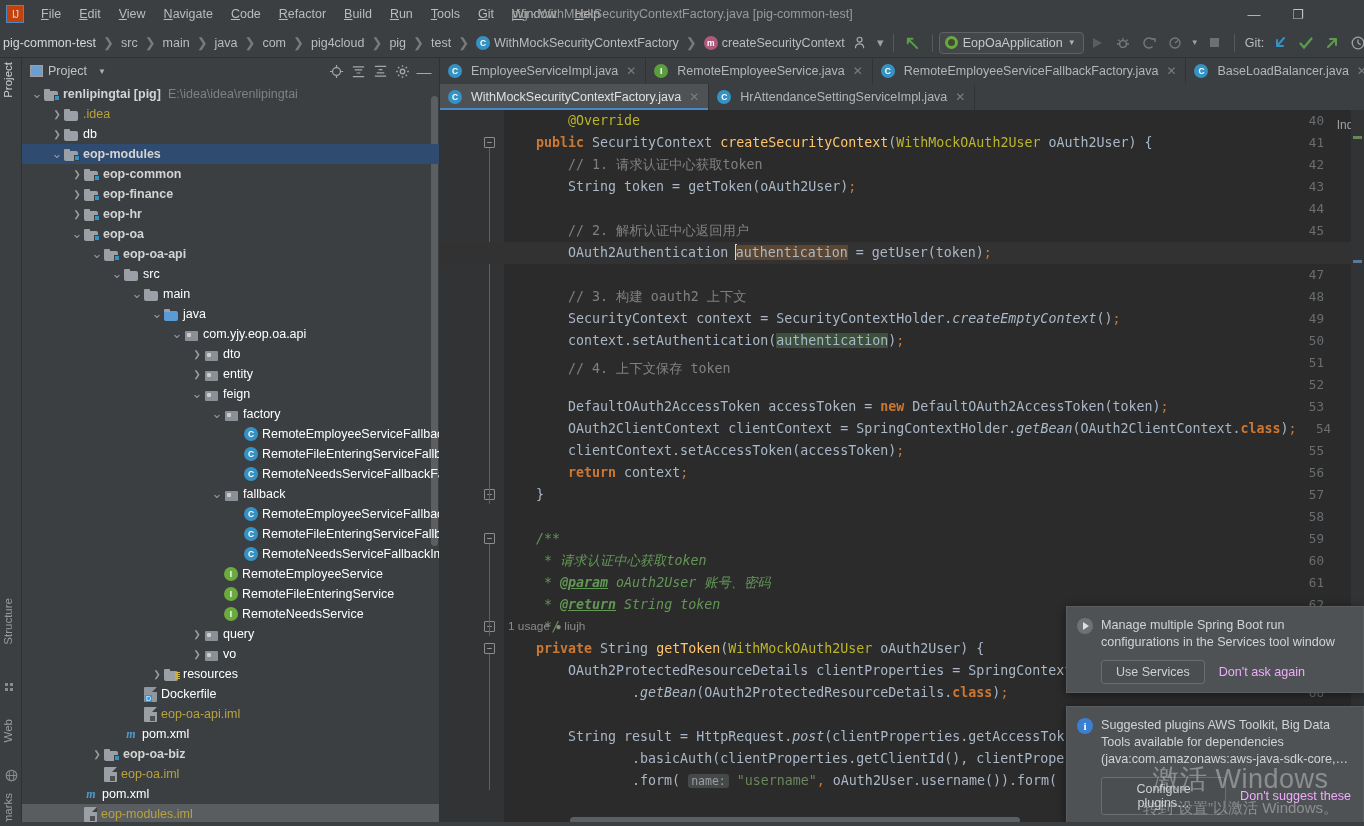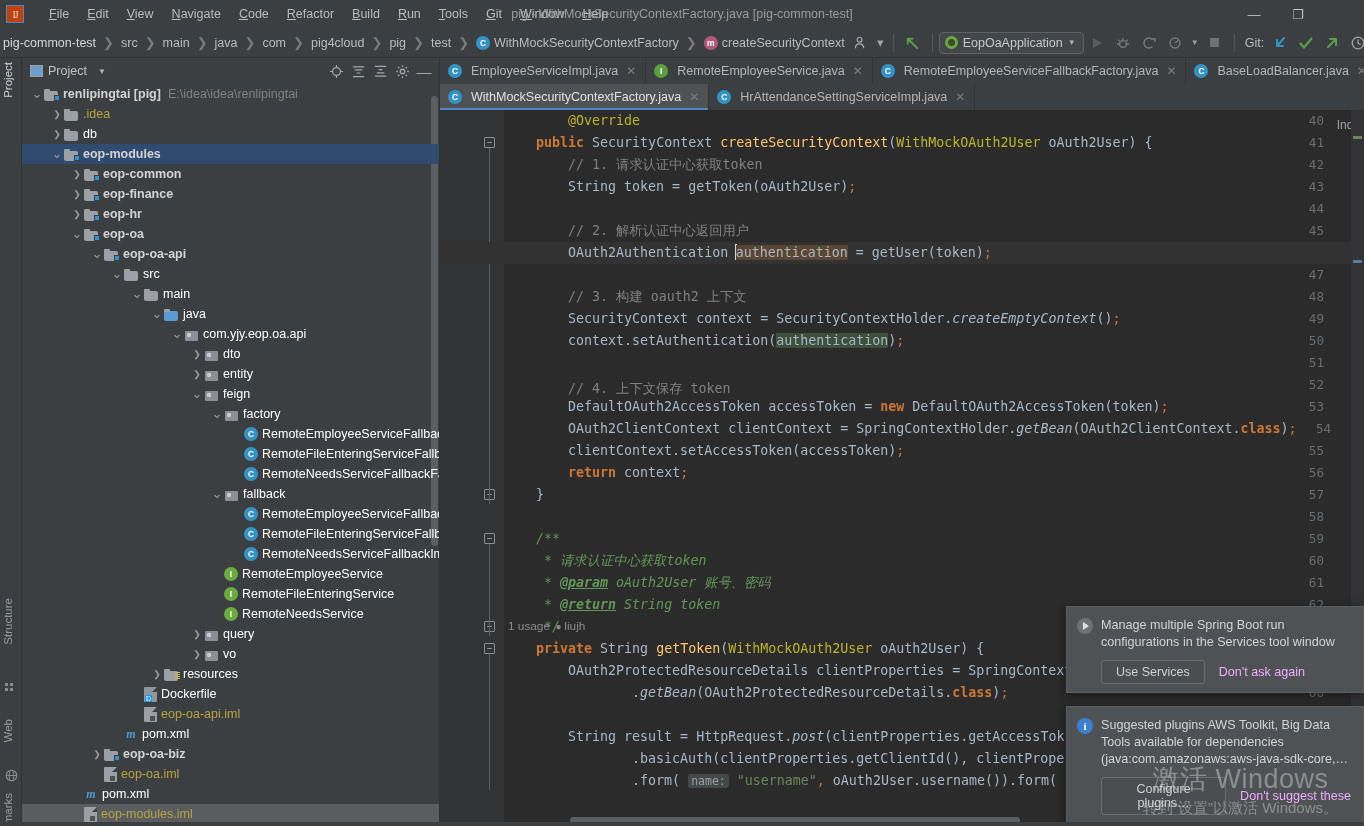--- a/index.html
+++ b/index.html
@@ -15,24 +15,24 @@
   }
   #app { position: relative; width: 1364px; height: 826px; overflow: hidden; }
 
   
   .titlebar {
     position: absolute; left: 0; top: 0; width: 1364px; height: 28px;
     background: #3c3f41;
     display: flex; align-items: center;
   }
   .ij-logo {
-    width: 18px; height: 18px; margin-left: 6px; margin-right: 16px;
+    width: 18px; height: 18px; margin-left: 6px; margin-right: 8px;
     border: 1px solid #4a88c7; background: #c2410c;
     display: flex; align-items: flex-end; justify-content: center;
-    font-size: 10px; color: #dcdcdc; font-family: Liberation Serif, serif;
+    font-size: 10px; color: #dcdcdc; font-family: Liberation Sans, sans-serif;
     letter-spacing: -1px; line-height: 14px;
   }
   .menubar { display: flex; align-items: center; gap: 0px; }
   .menu-item {
     padding: 4px 9px; font-size: 12.5px; color: #bbbbbb; cursor: default;
     white-space: nowrap;
   }
   .menu-item .u { text-decoration: underline; }
   .win-title {
     position: absolute; left: 0; right: 0; top: 0; height: 28px;
@@ -902,21 +902,21 @@
           <div class="cl" style="top: 44px; line-height: 22px;"><span><span>        </span><span class="cmt">// 1. 请求认证中心获取token</span></span></div>
           <div class="cl" style="top: 66px; line-height: 22px;"><span><span>        String token = </span><span>getToken</span><span>(oAuth2User)</span><span class="sc">;</span></span></div>
           <div class="cl" style="top: 88px; line-height: 22px;"><span></span></div>
           <div class="cl" style="top: 110px; line-height: 22px;"><span><span>        </span><span class="cmt">// 2. 解析认证中心返回用户</span></span></div>
           <div class="cl curline" style="top: 132px; line-height: 22px;"><span><span>        OAuth2Authentication </span><span class="caret-bar"></span><span class="hl-write">authentication</span><span> = getUser(token)</span><span class="sc">;</span></span></div>
           <div class="cl" style="top: 154px; line-height: 22px;"><span></span></div>
           <div class="cl" style="top: 176px; line-height: 22px;"><span><span>        </span><span class="cmt">// 3. 构建 oauth2 上下文</span></span></div>
           <div class="cl" style="top: 198px; line-height: 22px;"><span><span>        SecurityContext context = SecurityContextHolder.</span><span class="stat">createEmptyContext</span><span>()</span><span class="sc">;</span></span></div>
           <div class="cl" style="top: 220px; line-height: 22px;"><span><span>        context.setAuthentication(</span><span class="hl-read">authentication</span><span>)</span><span class="sc">;</span></span></div>
           <div class="cl" style="top: 242px; line-height: 22px;"><span></span></div>
-          <div class="cl" style="top: 268px; line-height: 22px;"><span><span>        </span><span class="cmt">// 4. 上下文保存 token</span></span></div>
+          <div class="cl" style="top: 248px; line-height: 22px;"><span><span>        </span><span class="cmt">// 4. 上下文保存 token</span></span></div>
           <div class="cl" style="top: 286px; line-height: 22px;"><span><span>        DefaultOAuth2AccessToken accessToken = </span><span class="kw">new</span><span> DefaultOAuth2AccessToken(token)</span><span class="sc">;</span></span></div>
           <div class="cl" style="top: 308px; line-height: 22px;"><span><span>        OAuth2ClientContext clientContext = SpringContextHolder.</span><span class="stat">getBean</span><span>(OAuth2ClientContext.</span><span class="kw">class</span><span>)</span><span class="sc">;</span></span></div>
           <div class="cl" style="top: 330px; line-height: 22px;"><span><span>        clientContext.setAccessToken(accessToken)</span><span class="sc">;</span></span></div>
           <div class="cl" style="top: 352px; line-height: 22px;"><span><span>        </span><span class="kw">return</span><span> context</span><span class="sc">;</span></span></div>
           <div class="cl" style="top: 374px; line-height: 22px;"><span><span>    }</span></span></div>
           <div class="cl" style="top: 396px; line-height: 22px;"><span></span></div>
           <div class="cl" style="top: 418px; line-height: 22px;"><span><span>    </span><span class="doc">/**</span></span></div>
           <div class="cl" style="top: 440px; line-height: 22px;"><span><span>     </span><span class="doc">* 请求认证中心获取token</span></span></div>
           <div class="cl" style="top: 462px; line-height: 22px;"><span><span>     </span><span class="doc">* </span><span class="doctag">@param</span><span class="doc"> oAuth2User 账号、密码</span></span></div>
           <div class="cl" style="top: 484px; line-height: 22px;"><span><span>     </span><span class="doc">* </span><span class="doctag">@return</span><span class="doc"> String token</span></span></div>

